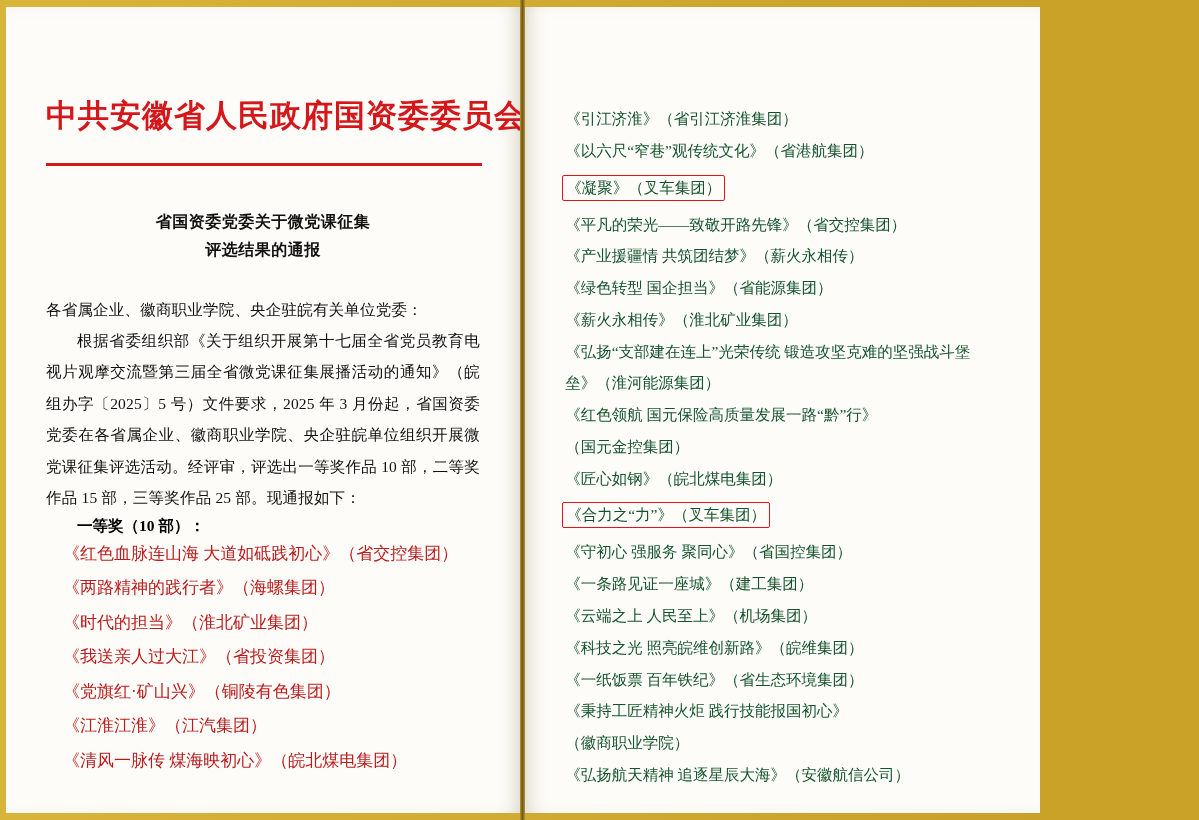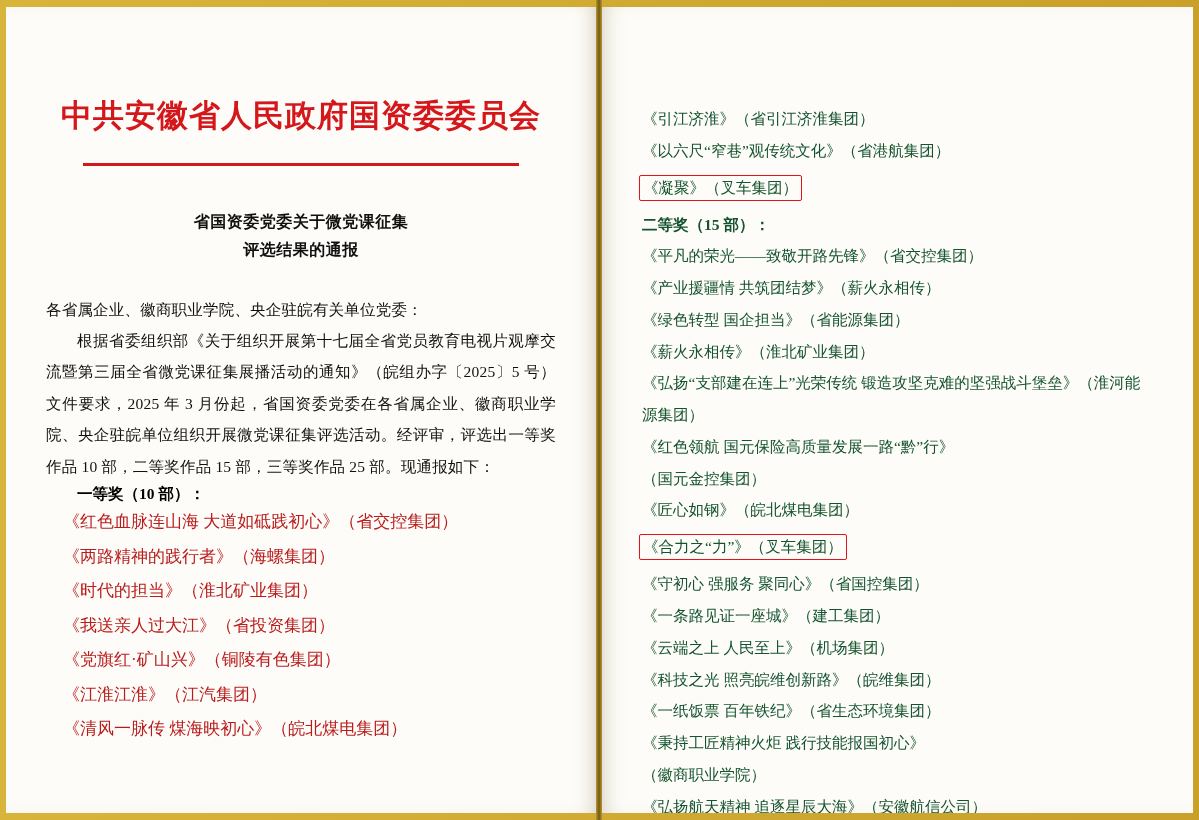--- a/index.html
+++ b/index.html
@@ -9,21 +9,21 @@
     background: #c9a227;
   }
   body {
     width: 1199px;
     height: 820px;
     font-family: "Liberation Serif", serif;
     overflow: hidden;
   }
   .spread {
     position: relative;
-    width: 1199px;
+    width: 1040px;
     height: 820px;
     background: linear-gradient(to right, #d9b43a 0%, #c8a02a 100%);
     display: flex;
   }
   .page {
     position: relative;
     background: #fdfcf8;
     height: 806px;
     margin-top: 7px;
     overflow: hidden;
@@ -164,21 +164,20 @@
         <div class="line">
           <span>《引江济淮》（省引江济淮集团）</span>
         </div>
         <div class="line">
           <span>《以六尺“窄巷”观传统文化》（省港航集团）</span>
         </div>
         <div class="line">
           <span class="hl">《凝聚》（叉车集团）</span>
         </div>
 
-        <div class="line bold">二等奖（15 部）：</div>
 
         <div class="line">《平凡的荣光——致敬开路先锋》（省交控集团）</div>
         <div class="line">《产业援疆情 共筑团结梦》（薪火永相传）</div>
         <div class="line">《绿色转型 国企担当》（省能源集团）</div>
         <div class="line">《薪火永相传》（淮北矿业集团）</div>
         <div class="line wrap">《弘扬“支部建在连上”光荣传统 锻造攻坚克难的坚强战斗堡垒》（淮河能源集团）</div>
         <div class="line">《红色领航 国元保险高质量发展一路“黔”行》</div>
         <div class="line">（国元金控集团）</div>
         <div class="line">《匠心如钢》（皖北煤电集团）</div>
         <div class="line">

